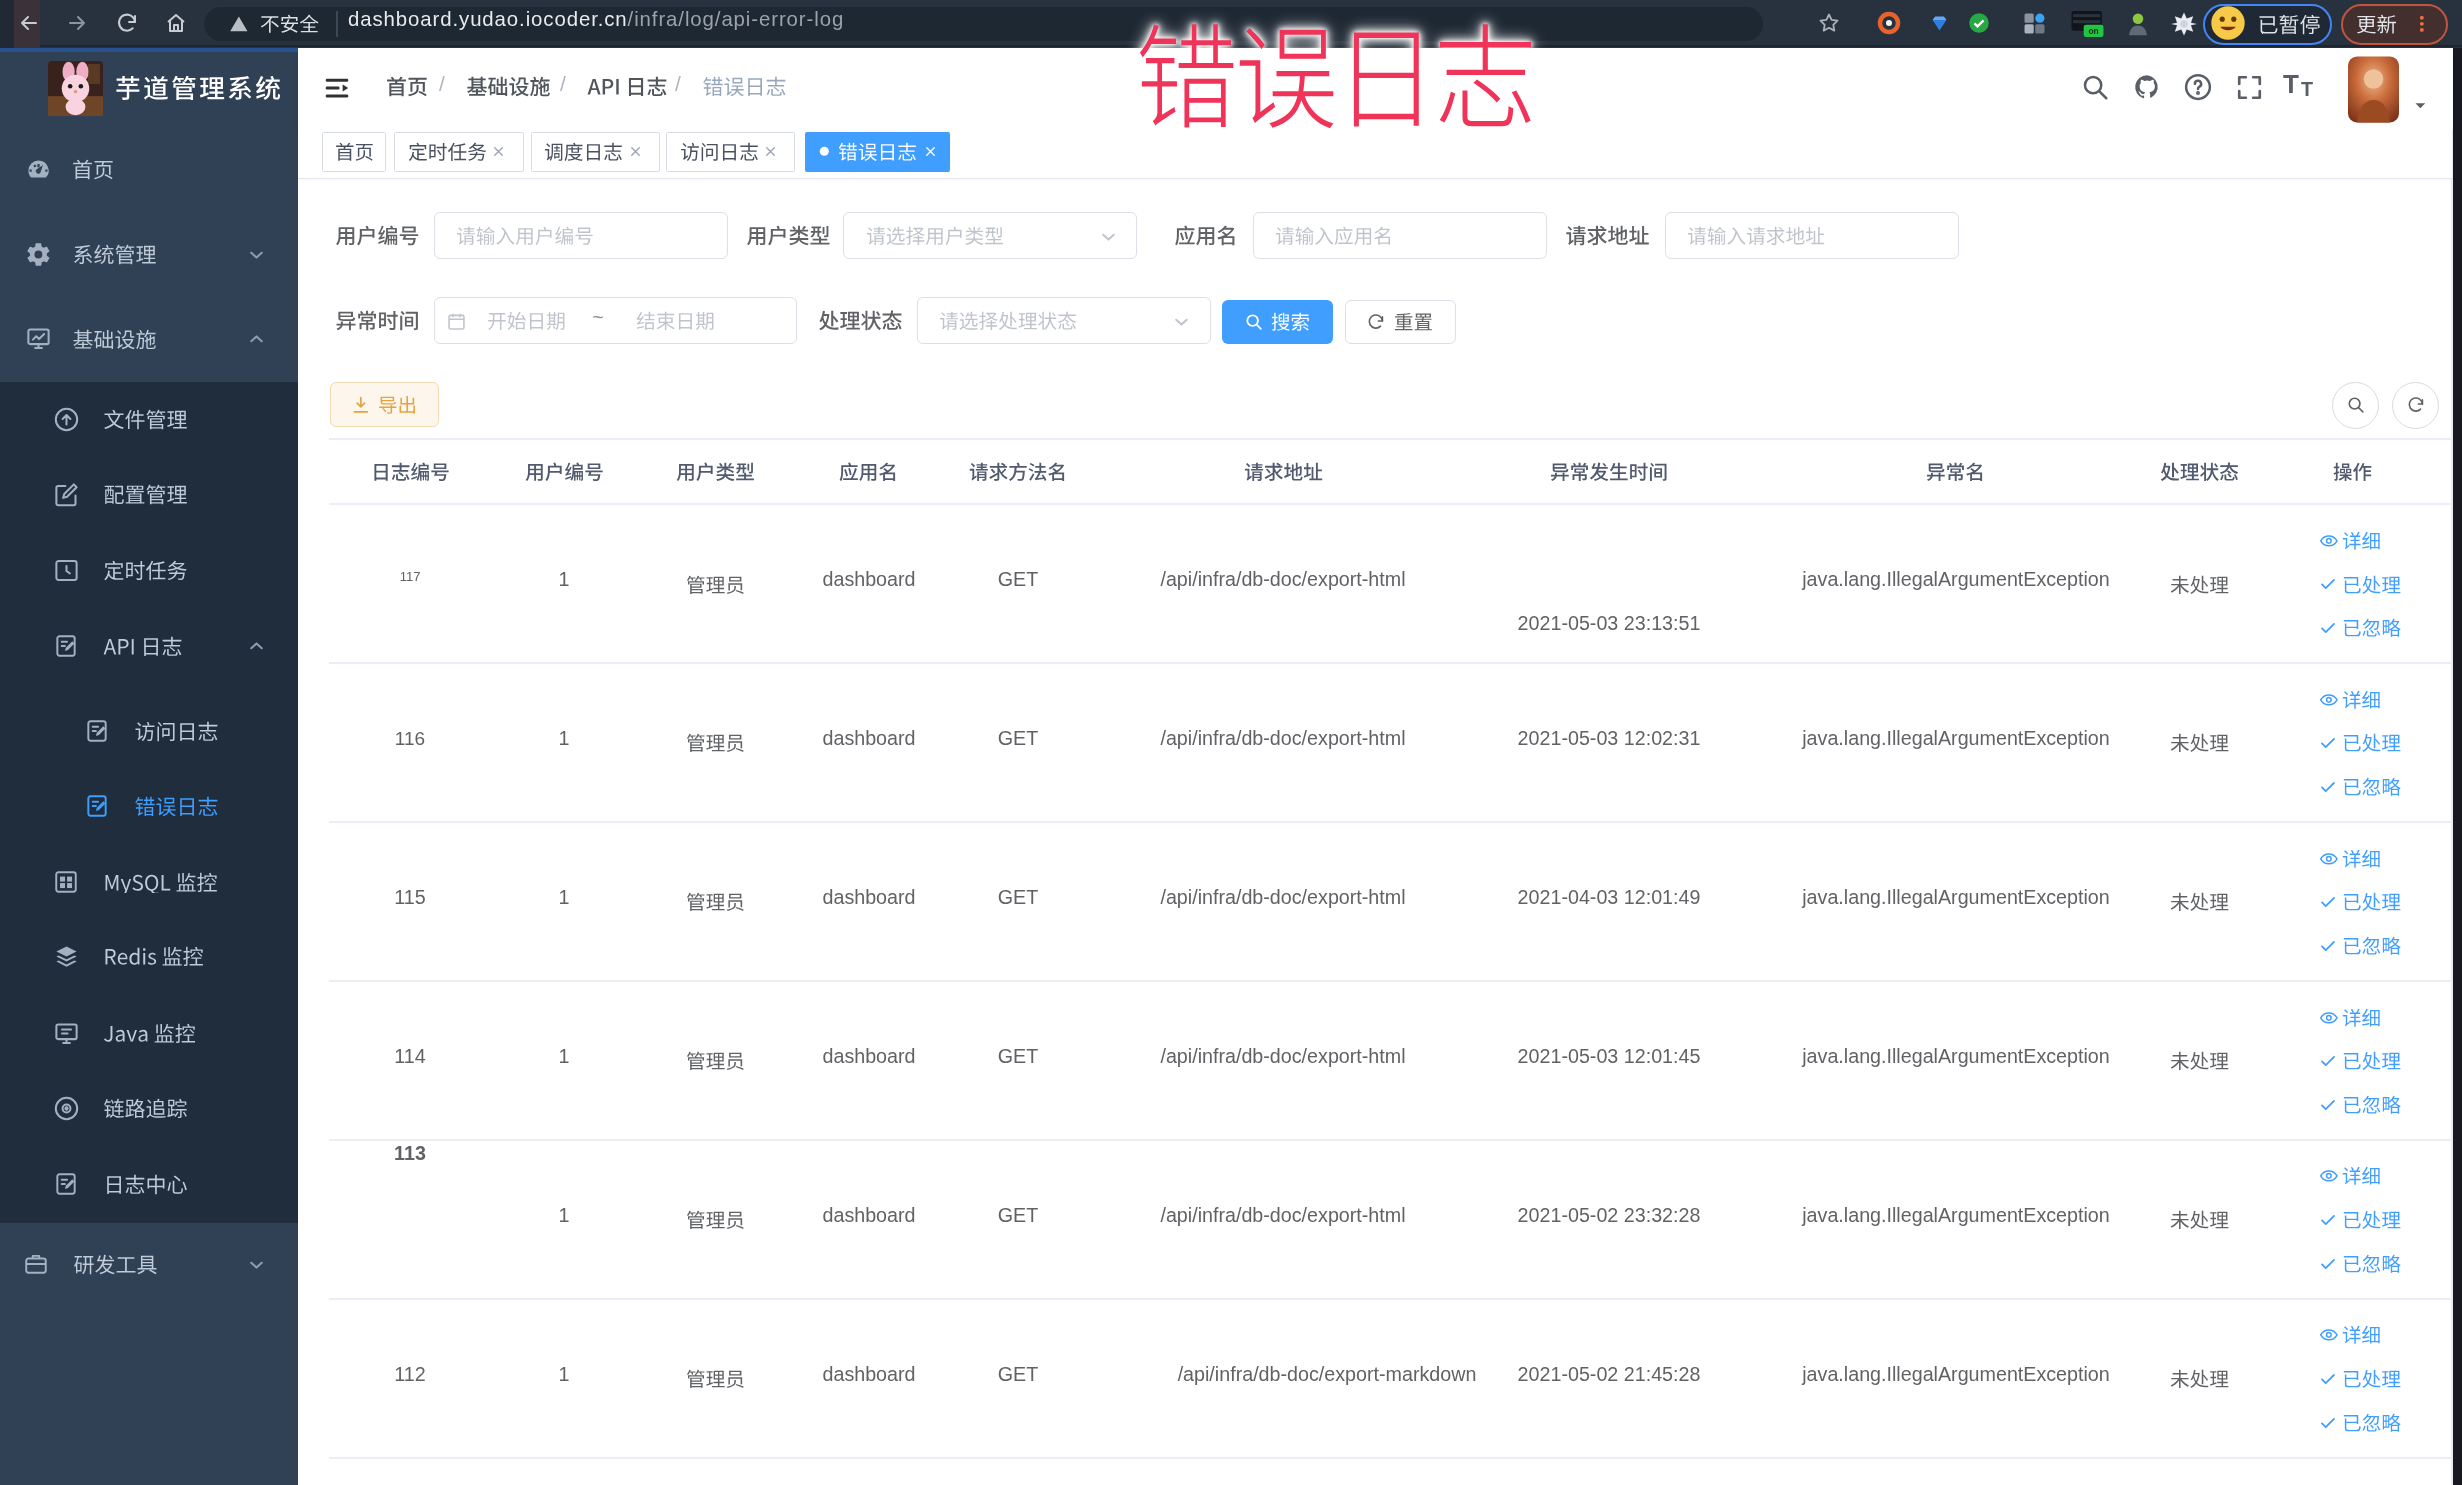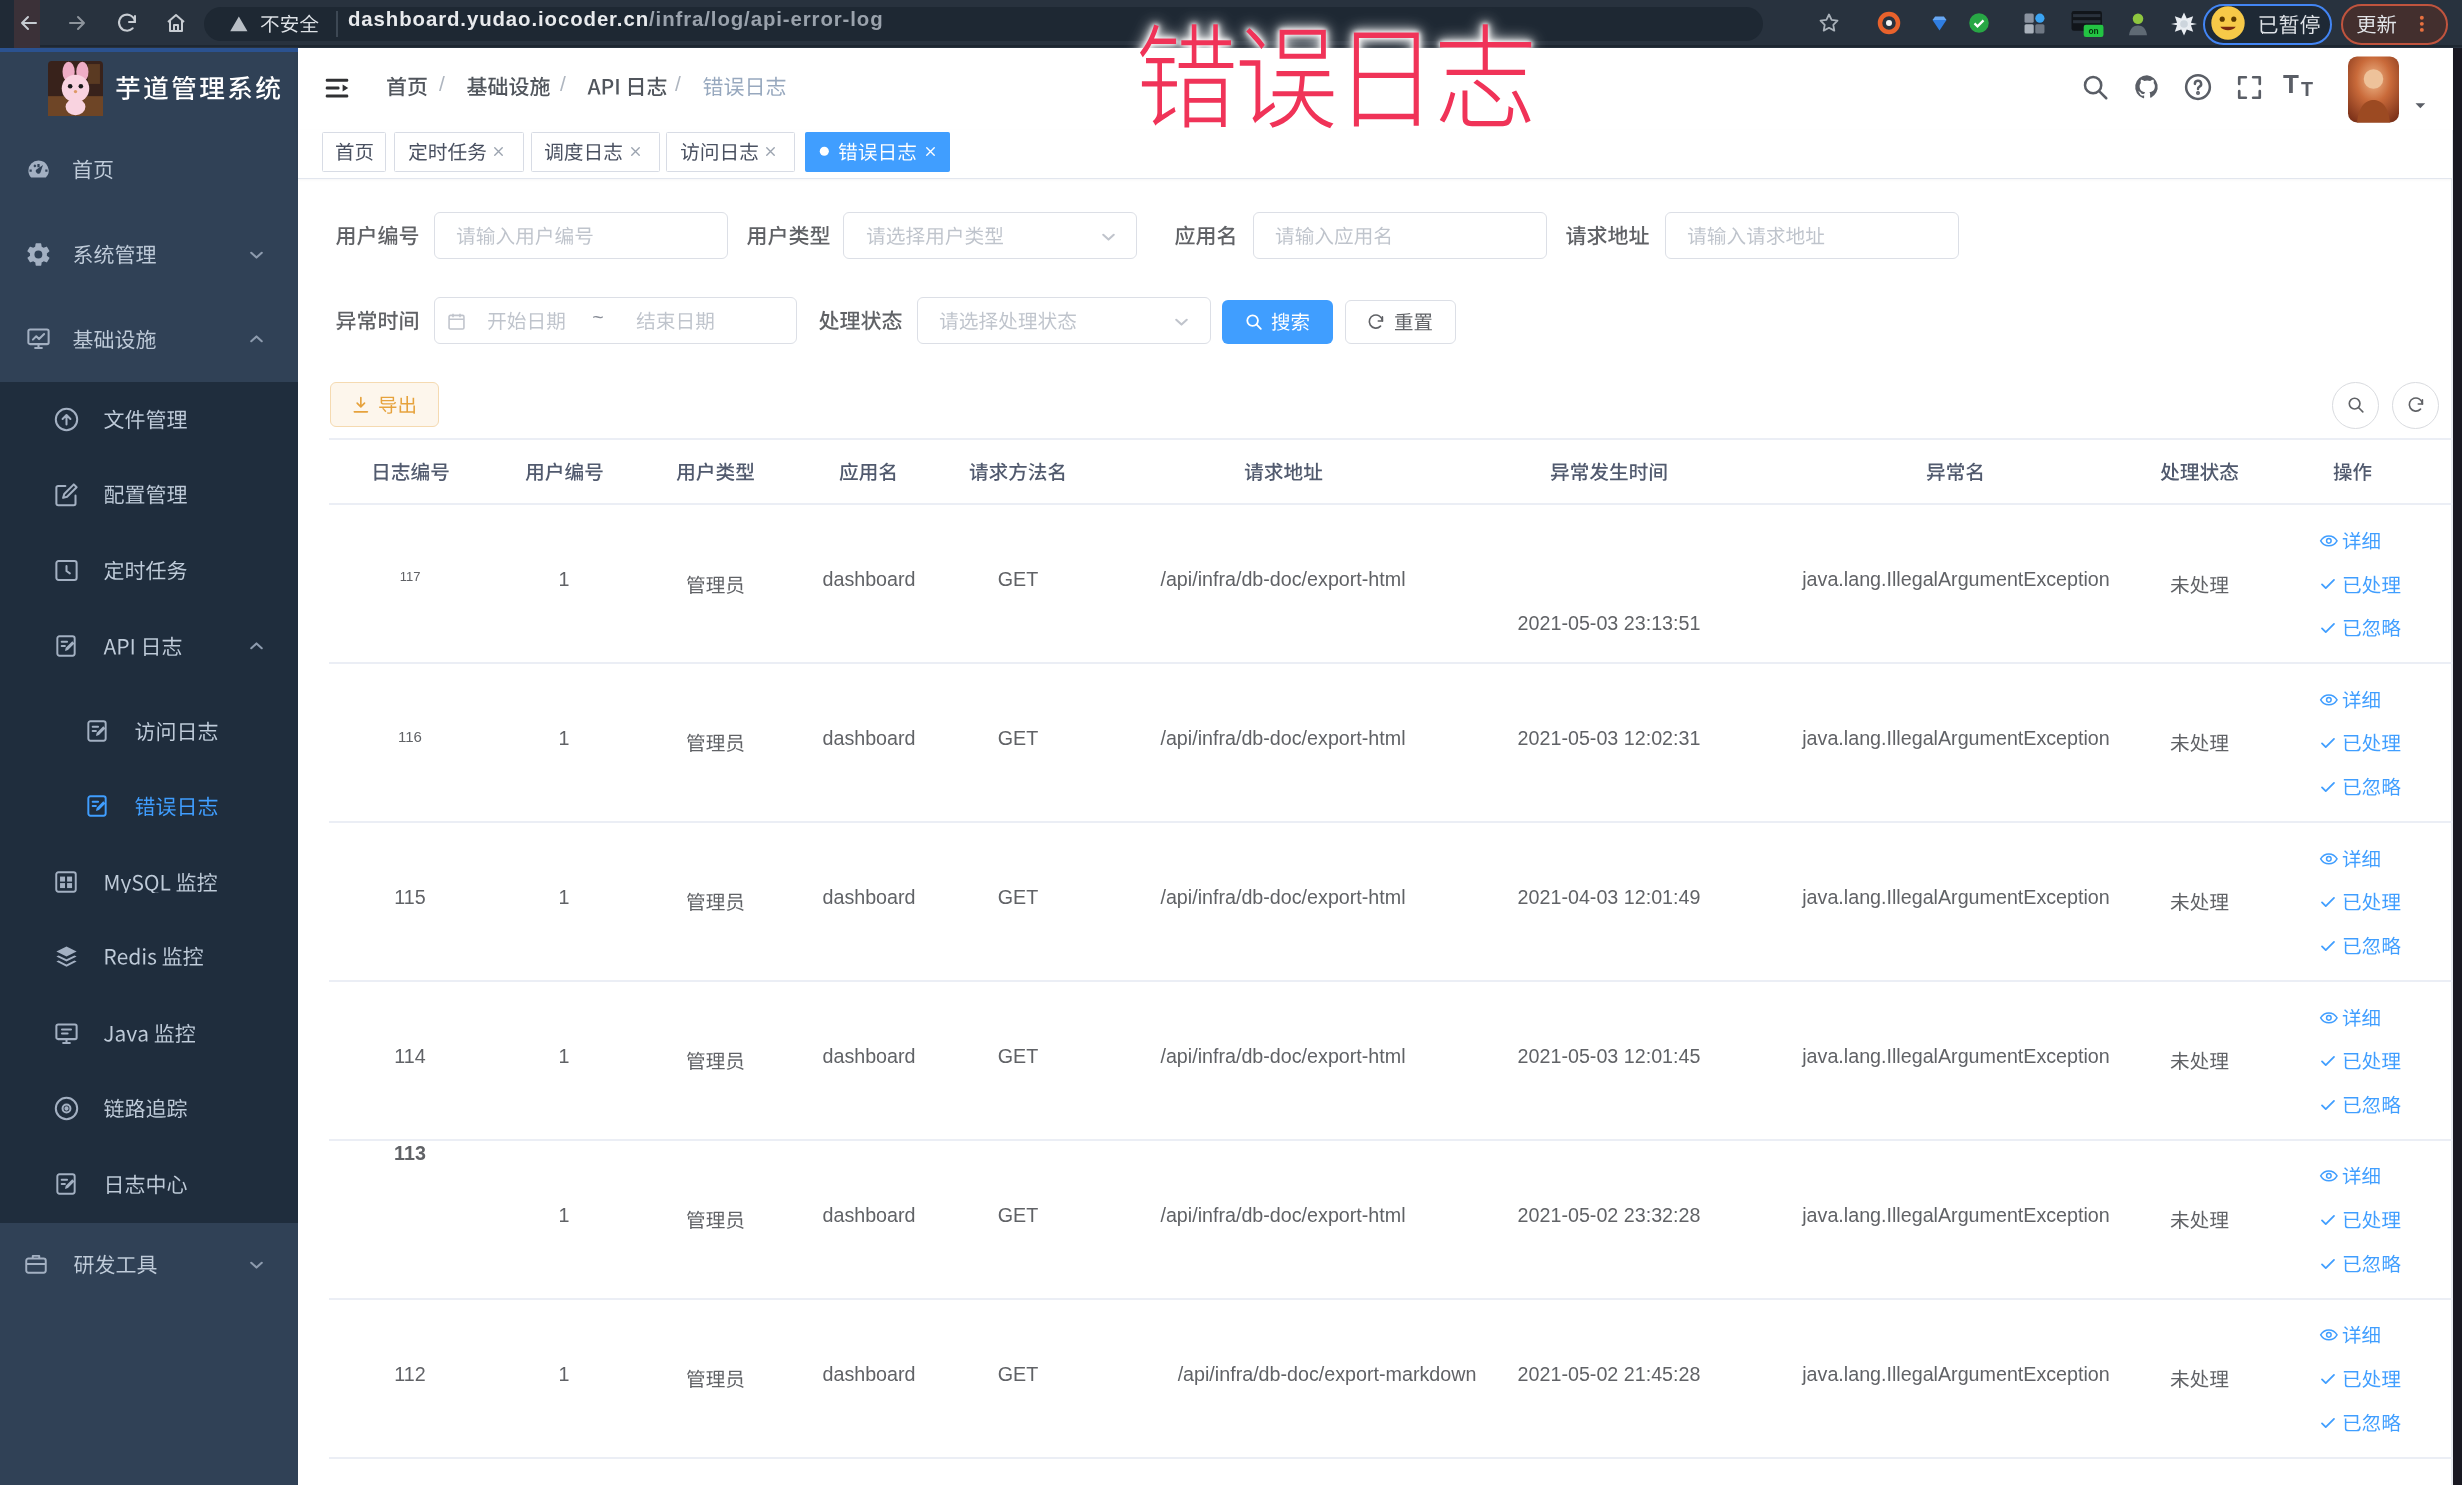--- a/index.html
+++ b/index.html
@@ -179,21 +179,21 @@
 <div class="a" style="left:204px;top:6.8px;width:1559px;height:34px;background:#1e2833;border-radius:17.4px"></div>
 <svg class="t" style="left:229px;top:14.4px" width="19.7" height="19.7" viewBox="0 0 24 24" fill="#b9bfc6">
       <path d="M12 3 1.5 21h21L12 3zm1 13.5h-2V18h2v-1.5zm0-7h-2V15h2V8.5z"></path>
     </svg>
 <svg class="t " style="left:260px;top:13.6px;width:59px;height:19.7px" viewBox="0 -880 3000 1000" fill="#dde1e6">
       <use href="#r4e0d"></use>
       <use href="#r5b89" x="1000"></use>
       <use href="#r5168" x="2000"></use>
     </svg>
 <div class="a" style="left:336px;top:10.6px;width:1.5px;height:26px;background:#3d4854"></div>
-<div class="x" style="left:348px;top:8.8px;font-size:20.4px;letter-spacing:0.9px;color:#e8eaed;font-weight:700">dashboard.yudao.iocoder.cn<span style="color:#9aa2ac">/infra/log/api-error-log</span></div>
+<div class="x" style="left:348px;top:8.8px;font-size:20.4px;letter-spacing:0.9px;color:#e8eaed;font-weight:400">dashboard.yudao.iocoder.cn<span style="color:#9aa2ac">/infra/log/api-error-log</span></div>
 <svg class="t" style="left:1817px;top:10.6px" width="24" height="24" viewBox="0 0 24 24" fill="none" stroke="#aab2ba" stroke-width="1.8" stroke-linejoin="round">
       <path d="M12 3.5l2.6 5.3 5.9.9-4.2 4.1 1 5.8-5.3-2.8-5.3 2.8 1-5.8L3.5 9.7l5.9-.9z"></path>
     </svg>
 <svg class="t" style="left:1877px;top:11.4px" width="24" height="24" viewBox="0 0 32 32">
       <circle cx="16" cy="16" r="12" fill="none" stroke="#e8622c" stroke-width="6"></circle>
       <circle cx="16" cy="16" r="4" fill="#f4f4f4"></circle>
     </svg>
 <svg class="t" style="left:1929px;top:13px" width="21" height="21" viewBox="0 0 24 24">
       <path d="M4 8h16l-8 12z" fill="#2f7de1"></path>
       <path d="M7 4h10l3 4H4z" fill="#67a7f4"></path>
@@ -803,21 +803,21 @@
     </svg>
 <svg class="t" style="left:2319px;top:619px" width="18" height="18" viewBox="0 0 24 24" fill="none" stroke="#409eff" stroke-width="2.4" stroke-linecap="round" stroke-linejoin="round">
       <path d="M4 12.5l5 5L20 6.5"></path>
     </svg>
     <svg class="t " style="left:2342px;top:618px;width:59px;height:19.7px" viewBox="0 -880 3000 1000" fill="#409eff">
       <use href="#r5df2"></use>
       <use href="#r5ffd" x="1000"></use>
       <use href="#r7565" x="2000"></use>
     </svg>
 <div class="a" style="left:329px;top:821px;width:2124px;height:1.5px;background:#ebeef5"></div>
-<div class="x" style="left:0px;top:729px;font-size:15px;color:#606266;font-weight:400;left:410px;transform:translateX(-50%);">116</div>
+<div class="x" style="left:0px;top:729px;font-size:19px;color:#606266;font-weight:400;left:410px;transform:translateX(-50%);">116</div>
 <div class="x" style="left:0px;top:729px;font-size:19.7px;color:#606266;font-weight:400;left:564px;transform:translateX(-50%);">1</div>
 <svg class="t " style="left:686px;top:733px;width:59px;height:19.7px" viewBox="0 -880 3000 1000" fill="#606266">
       <use href="#r7ba1"></use>
       <use href="#r7406" x="1000"></use>
       <use href="#r5458" x="2000"></use>
     </svg>
 <div class="x" style="left:0px;top:729px;font-size:19.7px;color:#606266;font-weight:400;left:869px;transform:translateX(-50%);">dashboard</div>
 <div class="x" style="left:0px;top:729px;font-size:19.7px;color:#606266;font-weight:400;left:1018px;transform:translateX(-50%);">GET</div>
 <div class="x" style="left:0px;top:729px;font-size:19.7px;color:#606266;font-weight:400;left:1283px;transform:translateX(-50%);">/api/infra/db-doc/export-html</div>
 <div class="x" style="left:0px;top:729px;font-size:19.7px;color:#606266;font-weight:400;left:1609px;transform:translateX(-50%);">2021-05-03 12:02:31</div>

